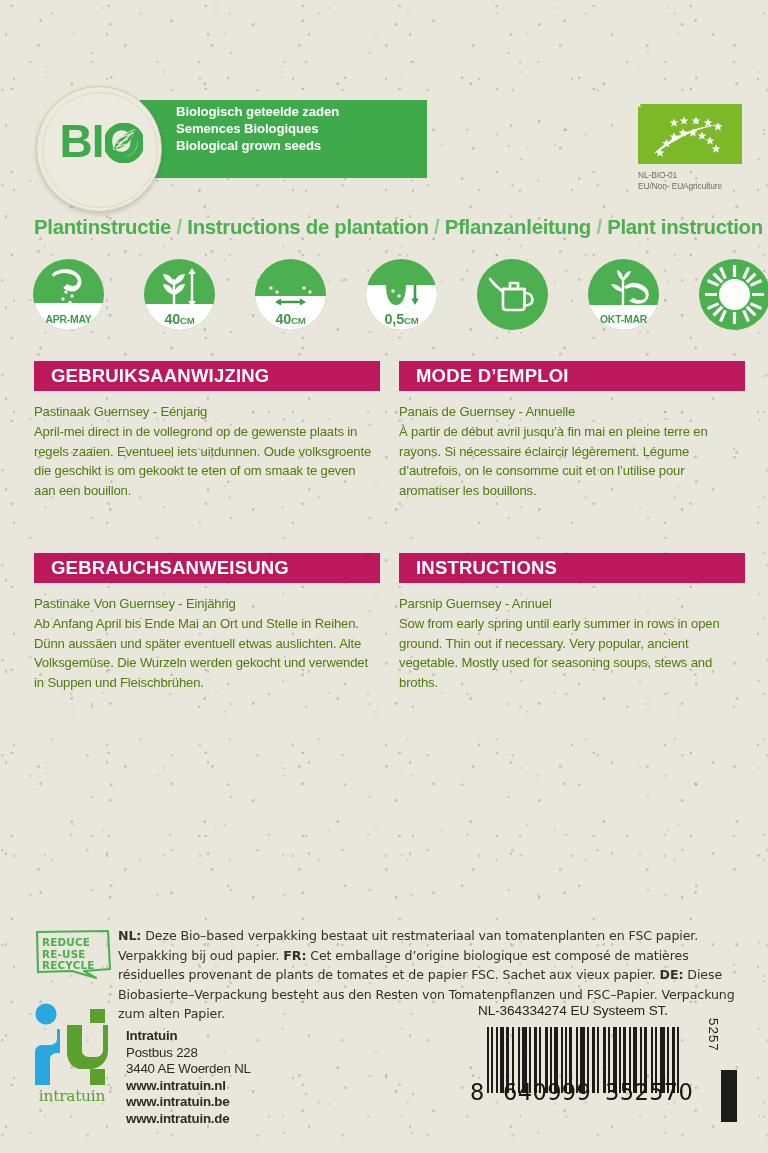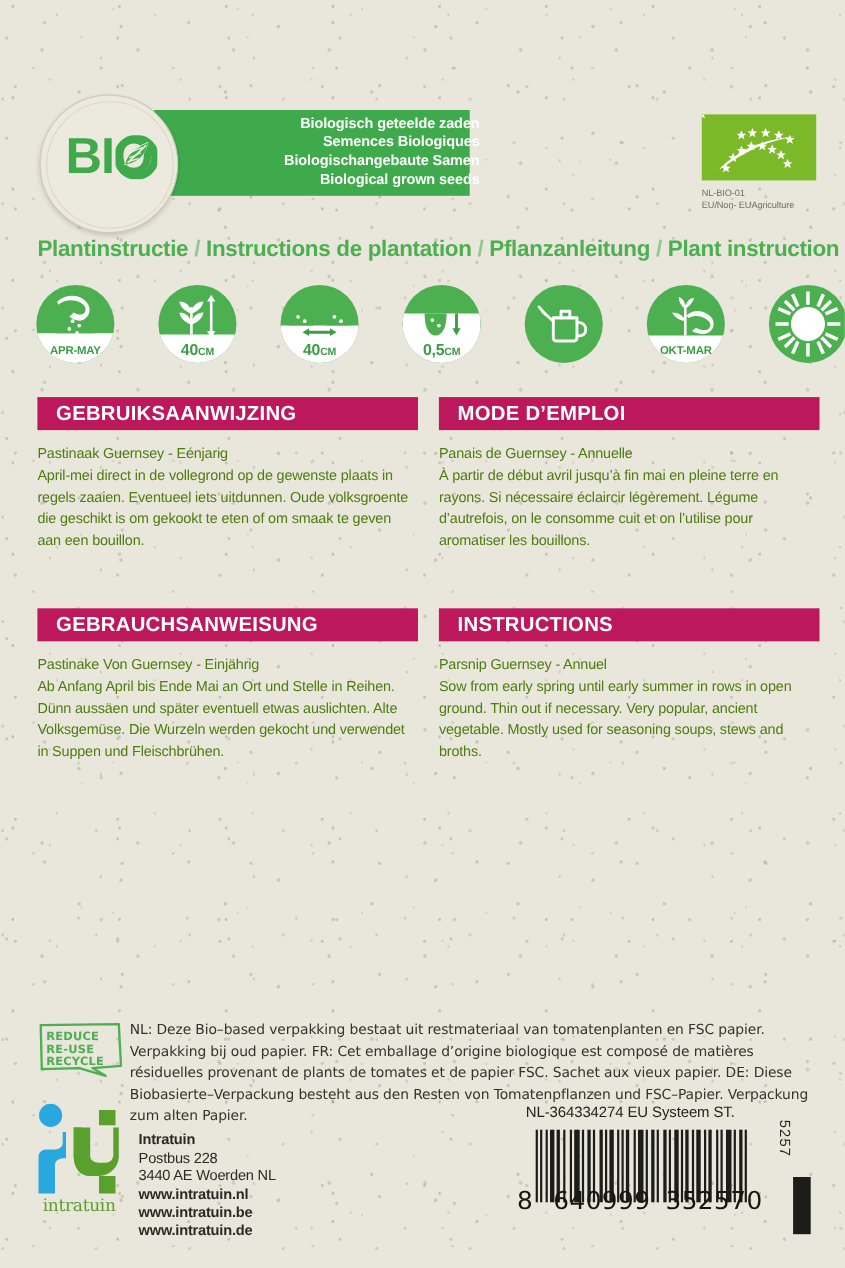--- a/index.html
+++ b/index.html
@@ -42,21 +42,20 @@
   
   .bio-wrap{position:absolute;left:36px;top:86px;}
   .bio-bar{
     position:absolute;left:104px;top:14px;width:287px;height:78px;
     background:#3faa4b;
   }
   .bio-bar-lines{
     position:absolute;left:140px;top:18px;width:260px;
     color:#ffffff;font-weight:bold;font-size:13.2px;line-height:16.9px;
     letter-spacing:-.1px;
-    text-align:right;
   }
   .bio-circle{
     position:absolute;left:0;top:0;width:124px;height:124px;border-radius:50%;
     background:#eceadf;border:1.5px solid #cfcbb8;
     box-shadow:0 2px 5px rgba(0,0,0,.16);
     z-index:3;
   }
   .bio-circle-inner{
     position:absolute;left:5px;top:5px;width:114px;height:114px;border-radius:50%;
     border:1px solid #dcd8c6;
@@ -111,21 +110,21 @@
     letter-spacing:-.15px;
   }
   .panel-body .title{display:block;margin-bottom:1px;}
 
   
   .pack-note{
     position:absolute;left:118px;top:926px;width:628px;
     font-size:12.6px;line-height:19.6px;color:#33332c;letter-spacing:-.1px;
     font-family:"DejaVu Sans",sans-serif;
   }
-  .pack-note b{font-weight:normal;}
+  .pack-note b{font-weight:bold;}
   .rrr{position:absolute;left:34px;top:928px;width:84px;height:54px;}
   .rrr-text{
     position:absolute;left:8px;top:9px;width:66px;
     font-size:10.4px;font-weight:bold;color:#4caf50;line-height:11.7px;
     letter-spacing:.2px;font-family:"DejaVu Sans",sans-serif;
   }
 
   
   .brand{position:absolute;left:30px;top:1003px;}
   .brand-logo{position:absolute;left:0;top:0;width:82px;height:84px;}
@@ -192,21 +191,20 @@
 
 <div class="paper-texture"></div>
 
 <div class="sheet">
 
   <div class="bio-wrap">
     <div class="bio-bar"></div>
     <div class="bio-bar-lines">
       <div>Biologisch geteelde zaden</div>
       <div>Semences Biologiques</div>
-      <div>Biologischangebaute Samen</div>
       <div>Biological grown seeds</div>
     </div>
     <div class="bio-circle">
       <div class="bio-circle-inner"></div>
       <div class="bio-text">BIO</div>
       <svg class="bio-leaf" viewBox="0 0 38 40">
         <circle cx="19" cy="20" r="17" fill="none" stroke="#3faa4b" stroke-width="7"></circle>
         <path d="M30 6 C30 6 10 12 8 27 C8 27 26 26 30 6 Z" fill="#eceadf"></path>
         <path d="M29.5 7 C29.5 7 11 13 9 26.5 C9 26.5 25.5 25.5 29.5 7 Z" fill="#3faa4b"></path>
         <path d="M28 9 L11 25" stroke="#eceadf" stroke-width="1.6" fill="none"></path>

